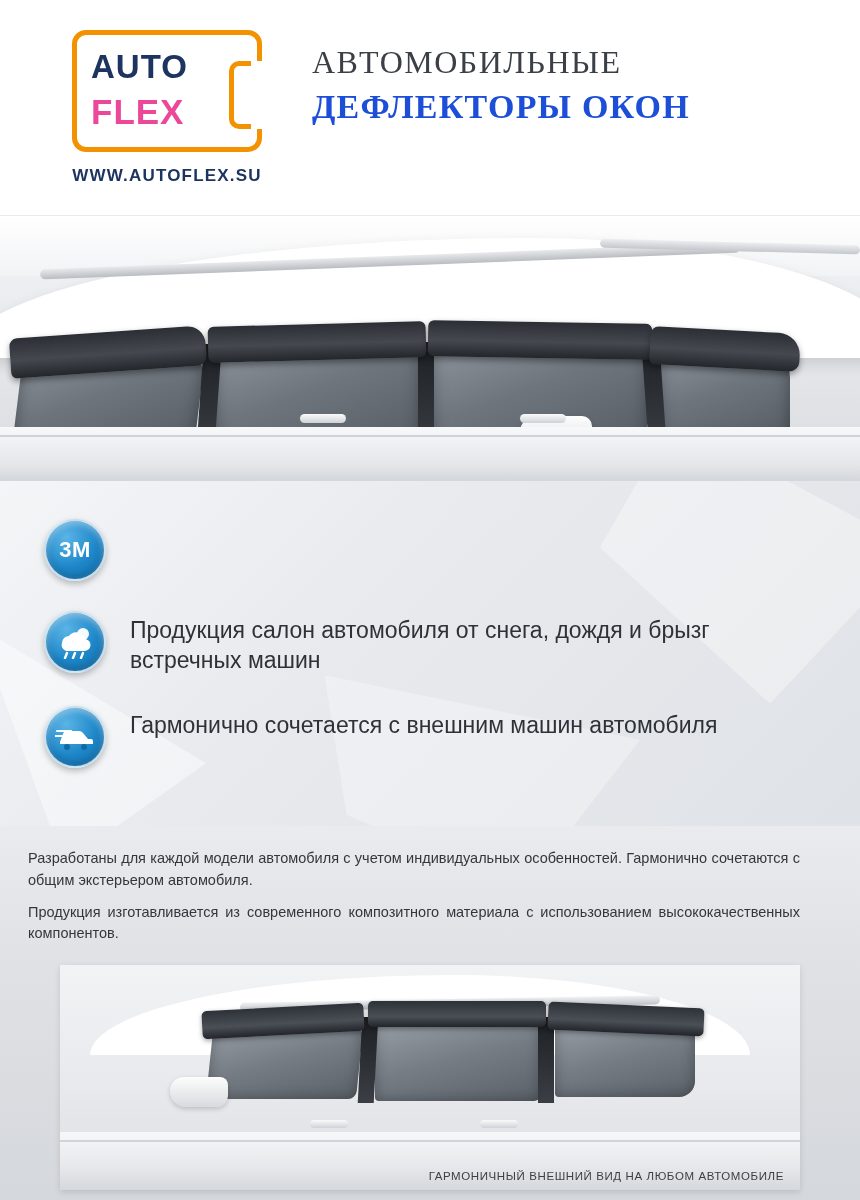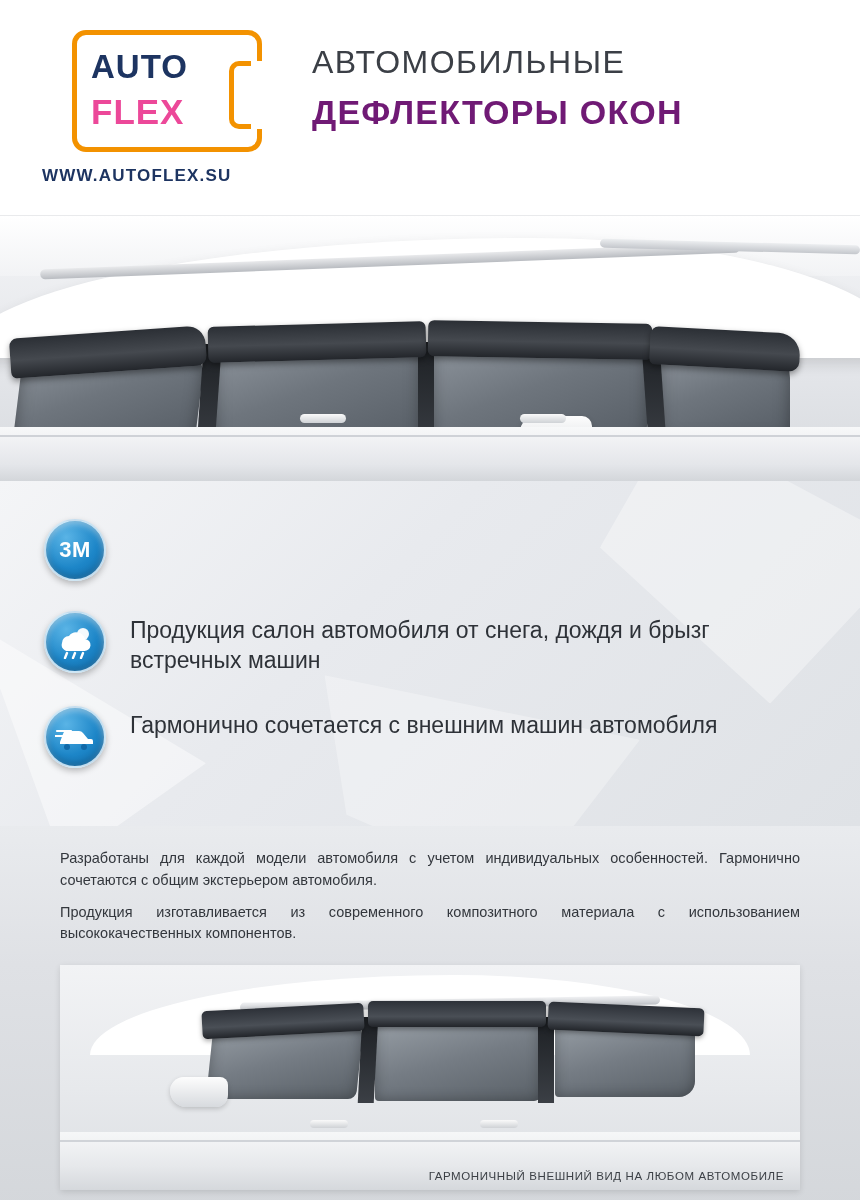--- a/index.html
+++ b/index.html
@@ -17,21 +17,21 @@
   }
 
   
   .header{
     position:relative;
     height:215px;
     background:#ffffff;
     border-bottom:1px solid #e9eaec;
   }
   .logo-block{
-    position:absolute;left:42px;top:30px;width:250px;text-align:left;
+    position:absolute;left:42px;top:30px;width:250px;text-align:center;
   }
   .logo-box{
     position:relative;width:190px;height:122px;margin:0 auto;
     border:5px solid #f39200;border-radius:14px;background:#fff;
     box-sizing:border-box;
   }
   .logo-auto{
     position:absolute;left:14px;top:13px;
     font-size:33px;font-weight:bold;letter-spacing:1px;
     color:#1d3461;font-family:"Liberation Sans", sans-serif;
@@ -48,28 +48,28 @@
   .logo-cut:before{
     content:"";position:absolute;left:0;top:0;width:22px;height:68px;
     border-left:5px solid #f39200;border-top:5px solid #f39200;border-bottom:5px solid #f39200;
     border-radius:10px 0 0 10px;box-sizing:border-box;background:#fff;
   }
   .logo-url{
     margin-top:14px;font-size:17px;font-weight:bold;letter-spacing:1.2px;
     color:#1d3461;
   }
   .header-titles{
-    position:absolute;left:312px;top:44px;right:20px;
+    position:absolute;left:312px;top:44px;right:20px;font-family:Liberation Serif, serif;
   }
   .title-small{
     font-size:32px;color:#3b3f46;letter-spacing:1.5px;
     font-weight:normal;line-height:1.15;
   }
   .title-big{
-    margin-top:12px;font-size:34px;color:#701a75;letter-spacing:1.2px;
+    margin-top:6px;font-size:34px;color:#1d4ed8;letter-spacing:1.2px;
     font-weight:bold;line-height:1.15;
   }
 
   
   .hero{
     position:relative;height:265px;overflow:hidden;
     background:linear-gradient(180deg,#f4f5f7 0%,#e3e5e9 60%,#d7dade 100%);
   }
   .hero-sky{
     position:absolute;left:0;top:0;width:100%;height:60px;
@@ -167,21 +167,21 @@
   .f-icon .tape-txt{font-size:22px;font-weight:bold;letter-spacing:.5px;}
   .f-text{
     margin-left:24px;font-size:23px;line-height:1.32;color:#2e3238;
     max-width:640px;padding-top:4px;
   }
 
   
   .desc{
     position:relative;
     background:linear-gradient(180deg,#e9ebee 0%,#dfe1e5 100%);
-    padding:22px 60px 10px 60px;
+    padding:22px 60px 10px 28px;
     box-sizing:border-box;
   }
   .desc p{
     margin:0 0 10px 0;font-size:14.5px;line-height:1.5;color:#33373d;text-align:justify;
   }
 
   
   .bottom-wrap{
     position:relative;
     background:linear-gradient(180deg,#dfe1e5 0%,#d4d7db 100%);

